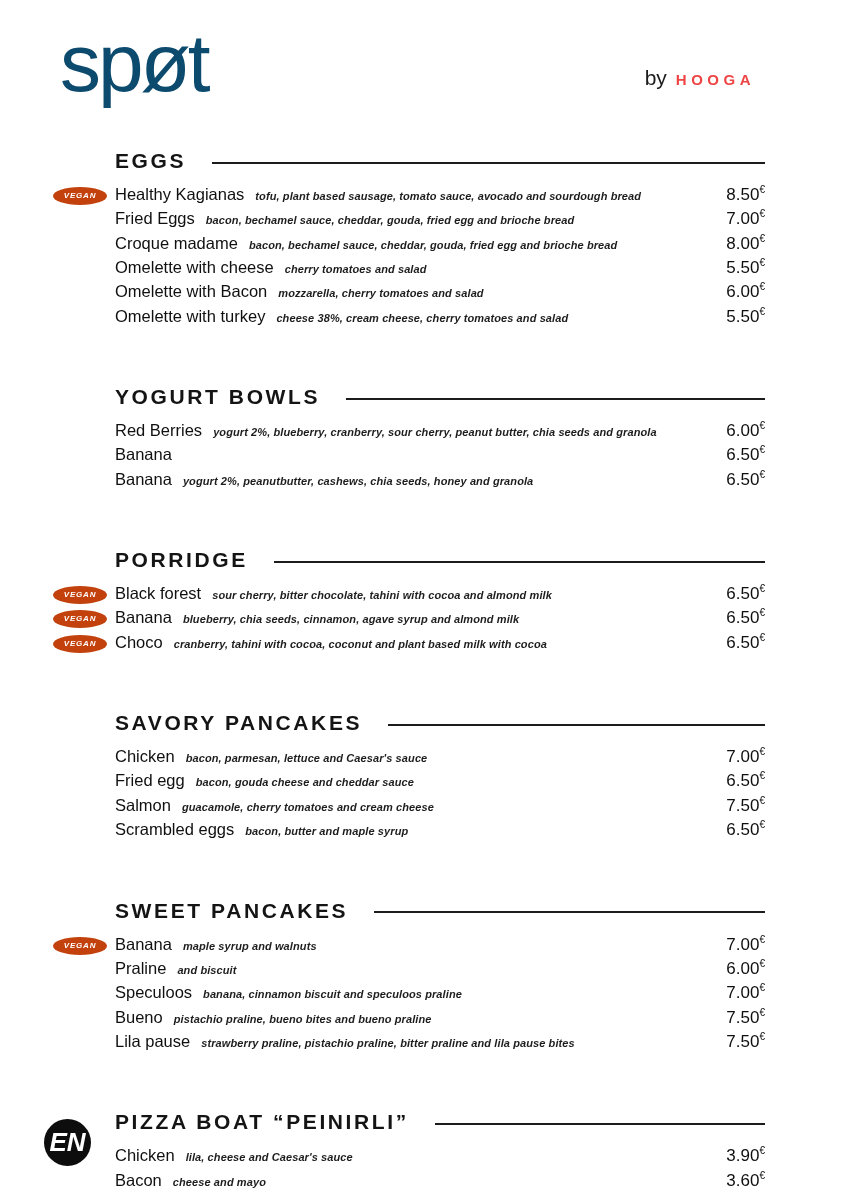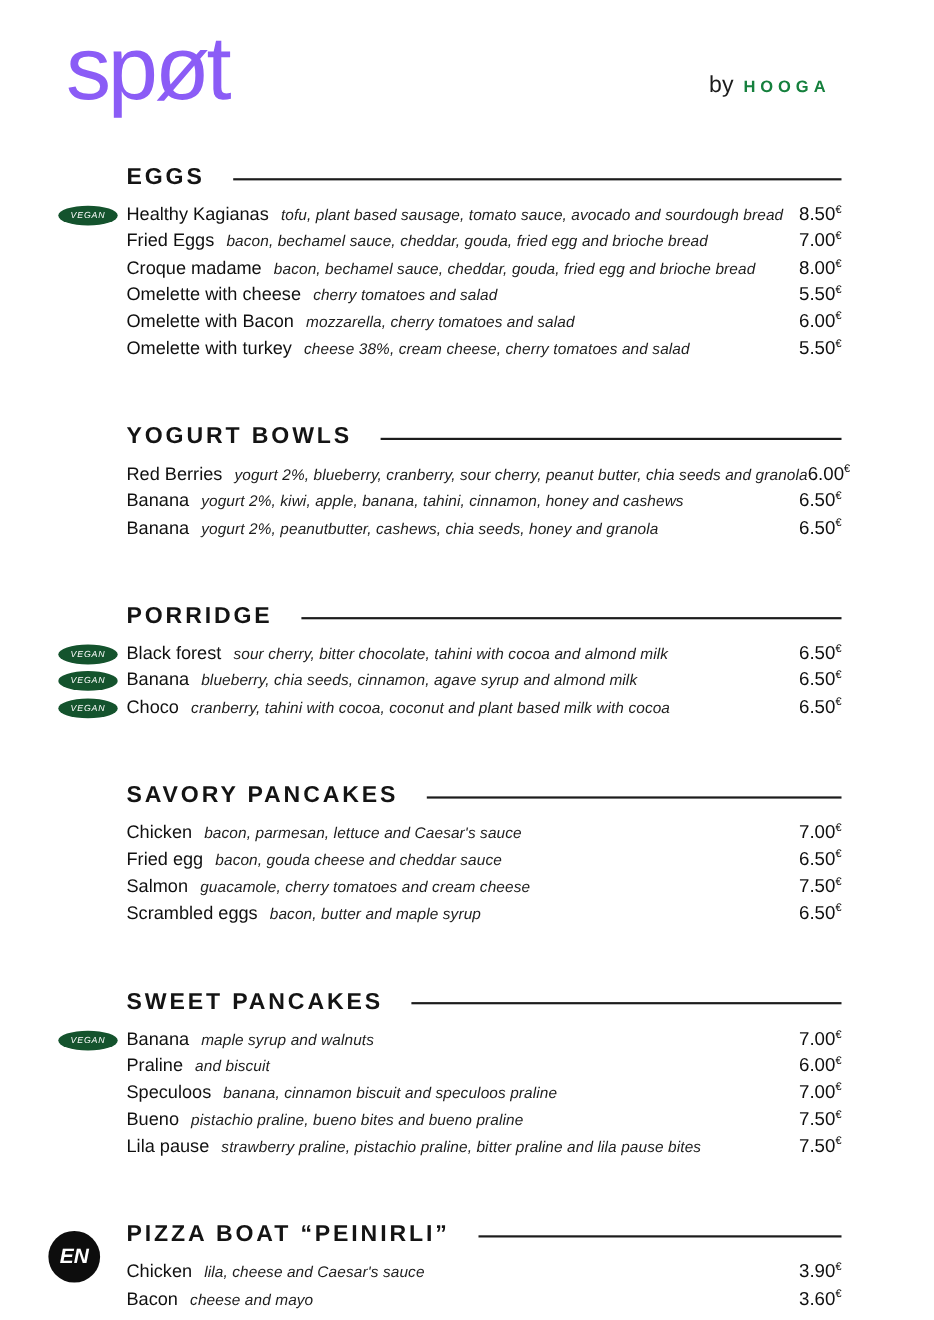--- a/index.html
+++ b/index.html
@@ -9,28 +9,28 @@
     position: relative;
     font-family: "Liberation Sans", sans-serif;
     color: #111111;
     overflow: hidden;
   }
 
   
   .brand-bar { position: absolute; top: 30px; left: 0; width: 849px; height: 110px; }
   .logo {
     position: absolute; left: 60px; top: -14px;
-    font-size: 82px; font-weight: 500; letter-spacing: -3px; color: #8b5cf6;
+    font-size: 82px; font-weight: 500; letter-spacing: -3px; color: #0c4a6e;
   }
   .byline {
     position: absolute; right: 94px; top: 36px;
     display: flex; align-items: baseline; gap: 9px; white-space: nowrap;
   }
   .byline .by { font-size: 21px; font-weight: 300; color: #1b1b1b; }
-  .byline .hooga { font-size: 15px; font-weight: 700; letter-spacing: 4.5px; color: #15803d; }
+  .byline .hooga { font-size: 15px; font-weight: 700; letter-spacing: 4.5px; color: #ef4444; }
 
   
   .menu { position: absolute; top: 148px; left: 115px; width: 650px; }
 
   section.menu-section { display: block; }
   section.menu-section + section.menu-section { margin-top: 53px; }
   section.menu-section:last-of-type { margin-top: 76px; }
 
   .sec-head { display: flex; align-items: center; margin-bottom: 11px; height: 26px; }
   .sec-title {
@@ -38,40 +38,40 @@
     color: #141414; white-space: nowrap;
   }
   .sec-rule { flex: 1; height: 2px; background: #1c1c1c; margin-left: 26px; margin-top: 3px; }
 
   .items { display: block; }
   .item { position: relative; display: flex; align-items: baseline; height: 24.35px; }
 
   .vegan-badge {
     position: absolute; left: -62px; top: 2px;
     width: 54px; height: 18px; border-radius: 50%;
-    background: #14532d; color: #ffffff;
-    font-size: 8px; font-weight: 400; font-style: italic; letter-spacing: 0.8px;
+    background: #c2410c; color: #ffffff;
+    font-size: 8px; font-weight: 700; font-style: italic; letter-spacing: 0.8px;
     display: flex; align-items: center; justify-content: center;
     line-height: 1;
   }
 
   .item-name { font-size: 16.5px; font-weight: 400; color: #101010; white-space: nowrap; }
   .item-desc {
-    font-size: 14px; font-style: italic; font-weight: 400; color: #1d1d1d;
+    font-size: 11px; font-style: italic; font-weight: 700; color: #1d1d1d;
     margin-left: 11px; white-space: nowrap; letter-spacing: 0.1px;
   }
   .item-price { margin-left: auto; font-size: 17px; color: #0f0f0f; white-space: nowrap; }
   .item-price sup { font-size: 10px; vertical-align: super; line-height: 0; }
 
   
   .lang-badge {
     position: absolute; left: 44px; top: 1119px;
     width: 47px; height: 47px; border-radius: 50%;
     background: #0d0d0d; color: #ffffff;
-    font-size: 19px; font-weight: 700; font-style: italic;
+    font-size: 26px; font-weight: 700; font-style: italic;
     display: flex; align-items: center; justify-content: center;
     cursor: pointer;
   }
 </style>
 </head>
 <body>
 
 <div class="brand-bar">
   <div class="logo">spøt</div>
   <div class="byline">
@@ -140,21 +140,20 @@
   <div class="item">
 
     <span class="item-name">Red Berries</span>
     <span class="item-desc">yogurt 2%, blueberry, cranberry, sour cherry, peanut butter, chia seeds and granola</span>
     <span class="item-price"><span>6.00</span><sup>€</sup></span>
   </div>
 
   <div class="item">
 
     <span class="item-name">Banana</span>
-    <span class="item-desc">yogurt 2%, kiwi, apple, banana, tahini, cinnamon, honey and cashews</span>
     <span class="item-price"><span>6.50</span><sup>€</sup></span>
   </div>
 
   <div class="item">
 
     <span class="item-name">Banana</span>
     <span class="item-desc">yogurt 2%, peanutbutter, cashews, chia seeds, honey and granola</span>
     <span class="item-price"><span>6.50</span><sup>€</sup></span>
   </div>
 

